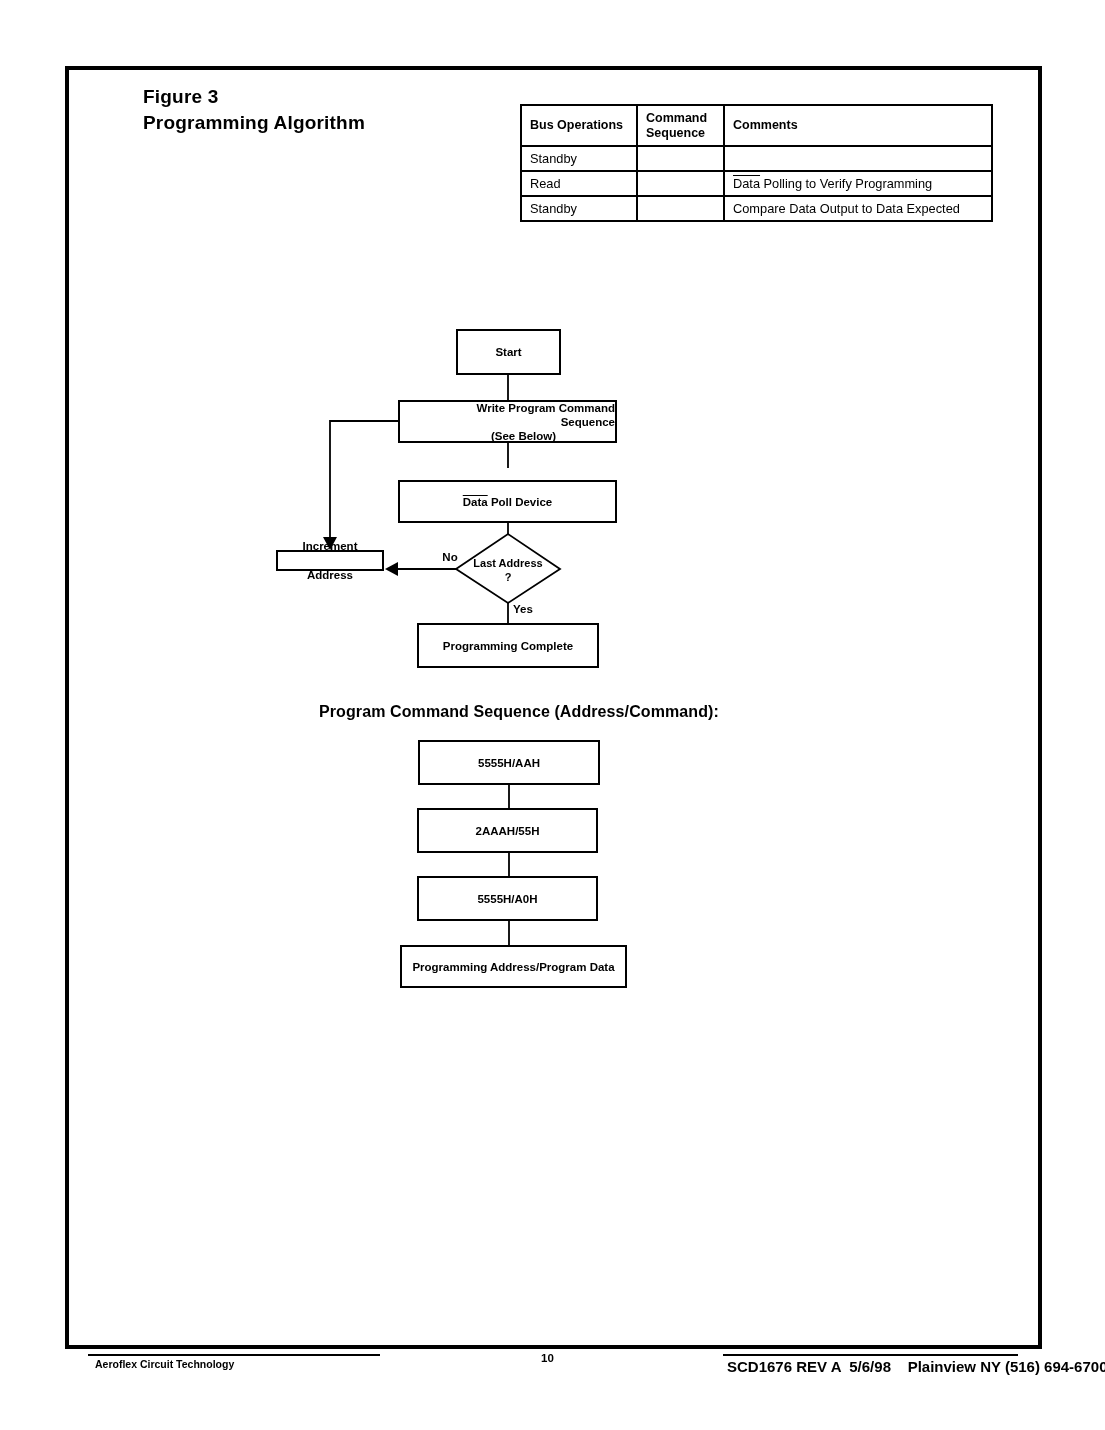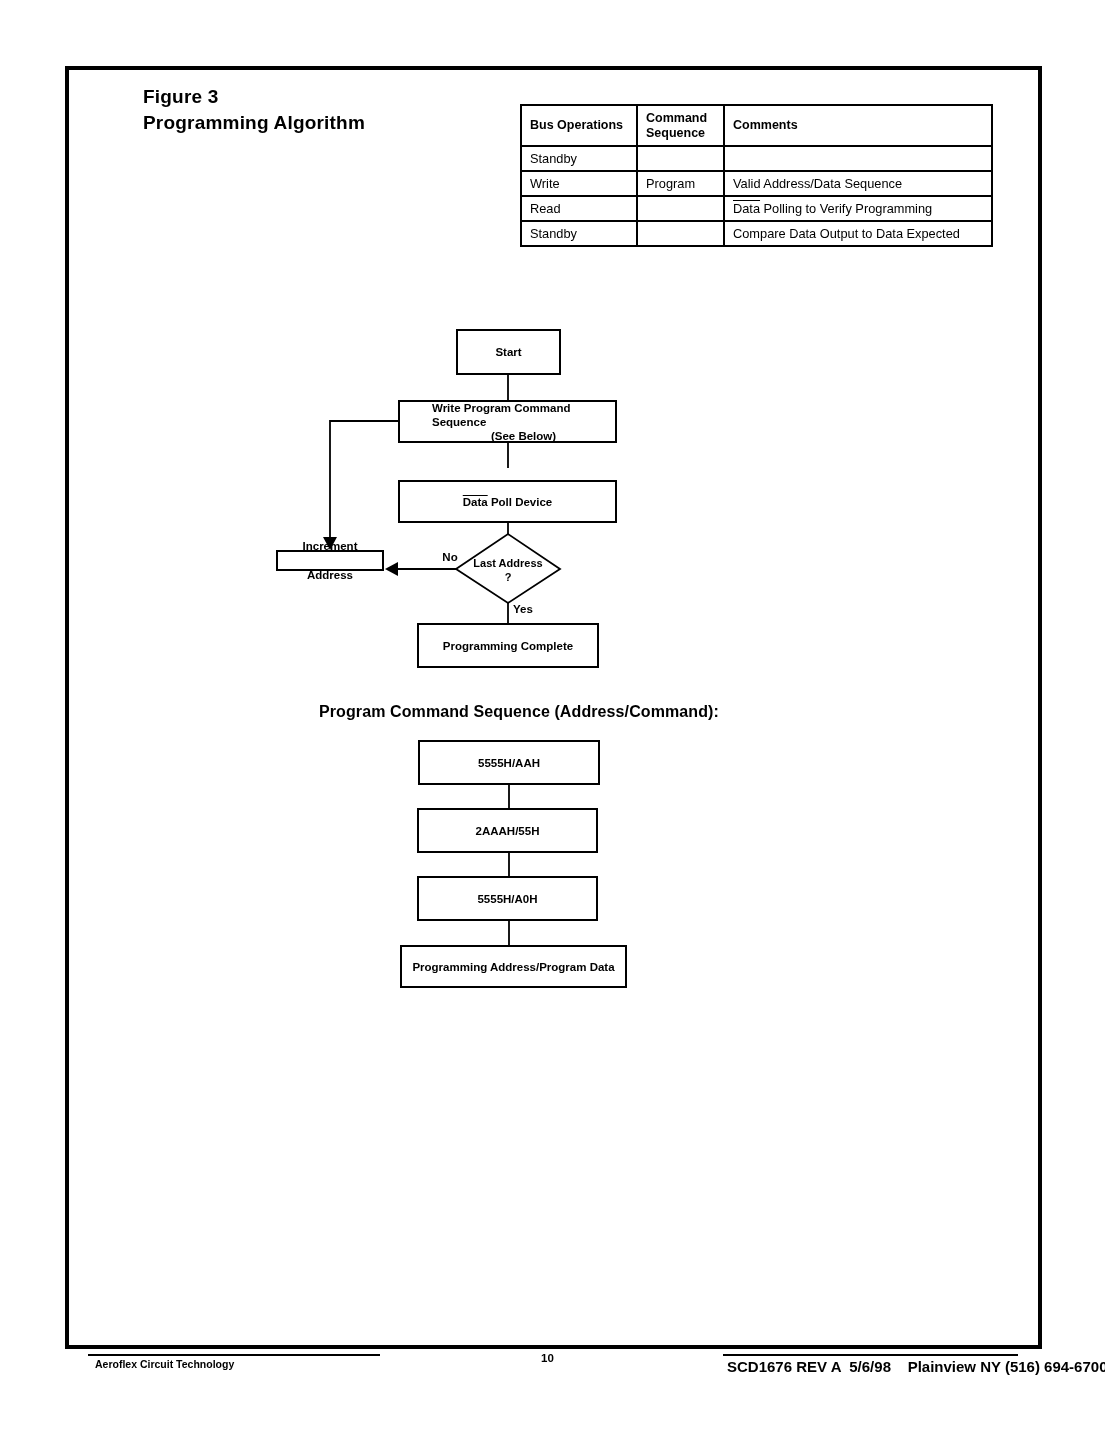--- a/index.html
+++ b/index.html
@@ -21,21 +21,21 @@
   table.bus { position:absolute; left:520px; top:104px; border-collapse:collapse; table-layout:fixed; width:471px; background:#fff; }
   table.bus th, table.bus td { border:2px solid #000; padding:2px 4px 2px 8px; text-align:left; vertical-align:middle; overflow:hidden; white-space:nowrap; }
   table.bus th { font-size:12.5px; font-weight:bold; height:41px; line-height:15px; white-space:normal; }
   table.bus td { font-size:12.8px; font-weight:normal; height:25px; }
   .ov { text-decoration:overline; }
 
   
   .fbox {
     border:2px solid #000; background:#fff;
     display:flex; flex-direction:column; align-items:center; justify-content:center;
-    text-align:left; font-weight:bold; font-size:11.5px; line-height:14px;
+    text-align:right; font-weight:bold; font-size:11.5px; line-height:14px;
   }
   .box-start    { left:456px; top:329px; width:105px; height:46px; }
   .box-wpcs     { left:398px; top:400px; width:219px; height:43px;padding-left:32px; }
   .box-dpd      { left:398px; top:480px; width:219px; height:43px; }
   .box-incr     { left:276px; top:550px; width:108px; height:21px;gap:15px; }
   .box-complete { left:417px; top:623px; width:182px; height:45px; }
 
   .diamond-label { left:453px; top:556px; width:110px; text-align:center; font-weight:bold; font-size:11px; line-height:14px; }
   .lbl-no  { left:436px; top:551px; width:28px; text-align:center; font-weight:bold; font-size:11.5px; }
   .lbl-yes { left:513px; top:603px; font-weight:bold; font-size:11.5px; }
@@ -76,25 +76,20 @@
   <tbody>
       <tr>
     <th>Bus Operations</th>
     <th>Command Sequence</th>
     <th>Comments</th>
   </tr>
   <tr>
     <td>Standby</td>
     <td></td>
     <td></td>
-  </tr>
-  <tr>
-    <td>Write</td>
-    <td>Program</td>
-    <td>Valid Address/Data Sequence</td>
   </tr>
   <tr>
     <td>Read</td>
     <td></td>
     <td><span class="ov">Data</span><span> Polling to Verify Programming</span></td>
   </tr>
   <tr>
     <td>Standby</td>
     <td></td>
     <td>Compare Data Output to Data Expected</td>

